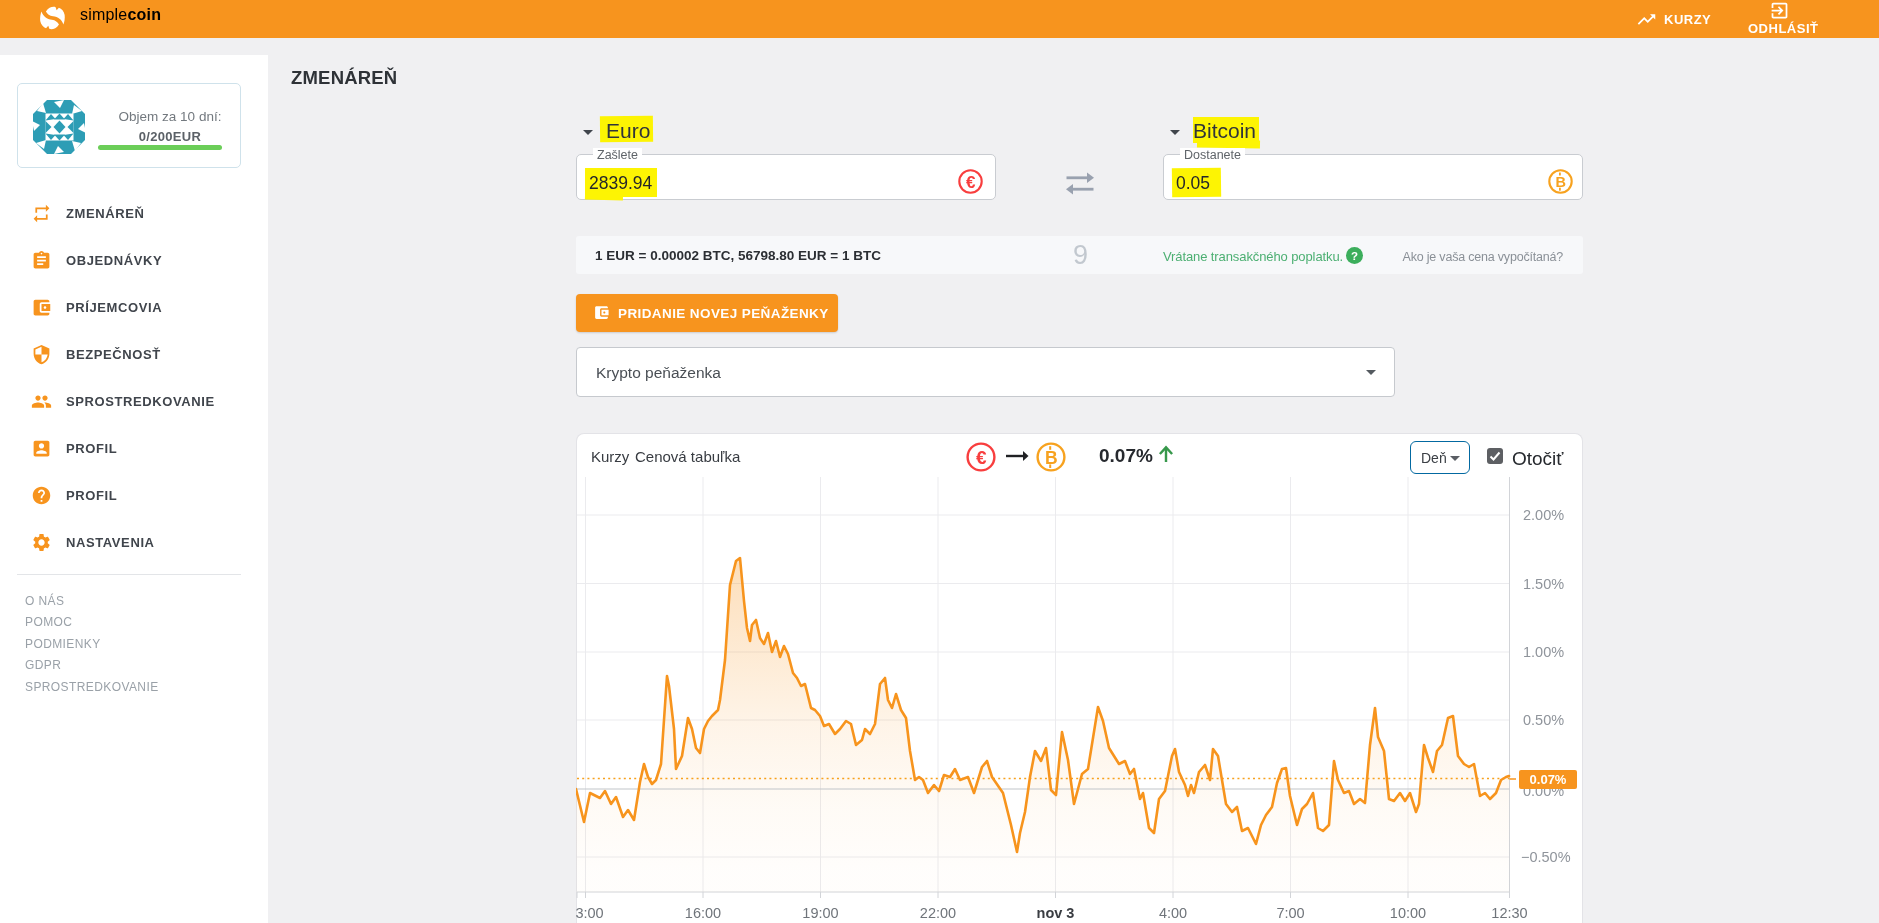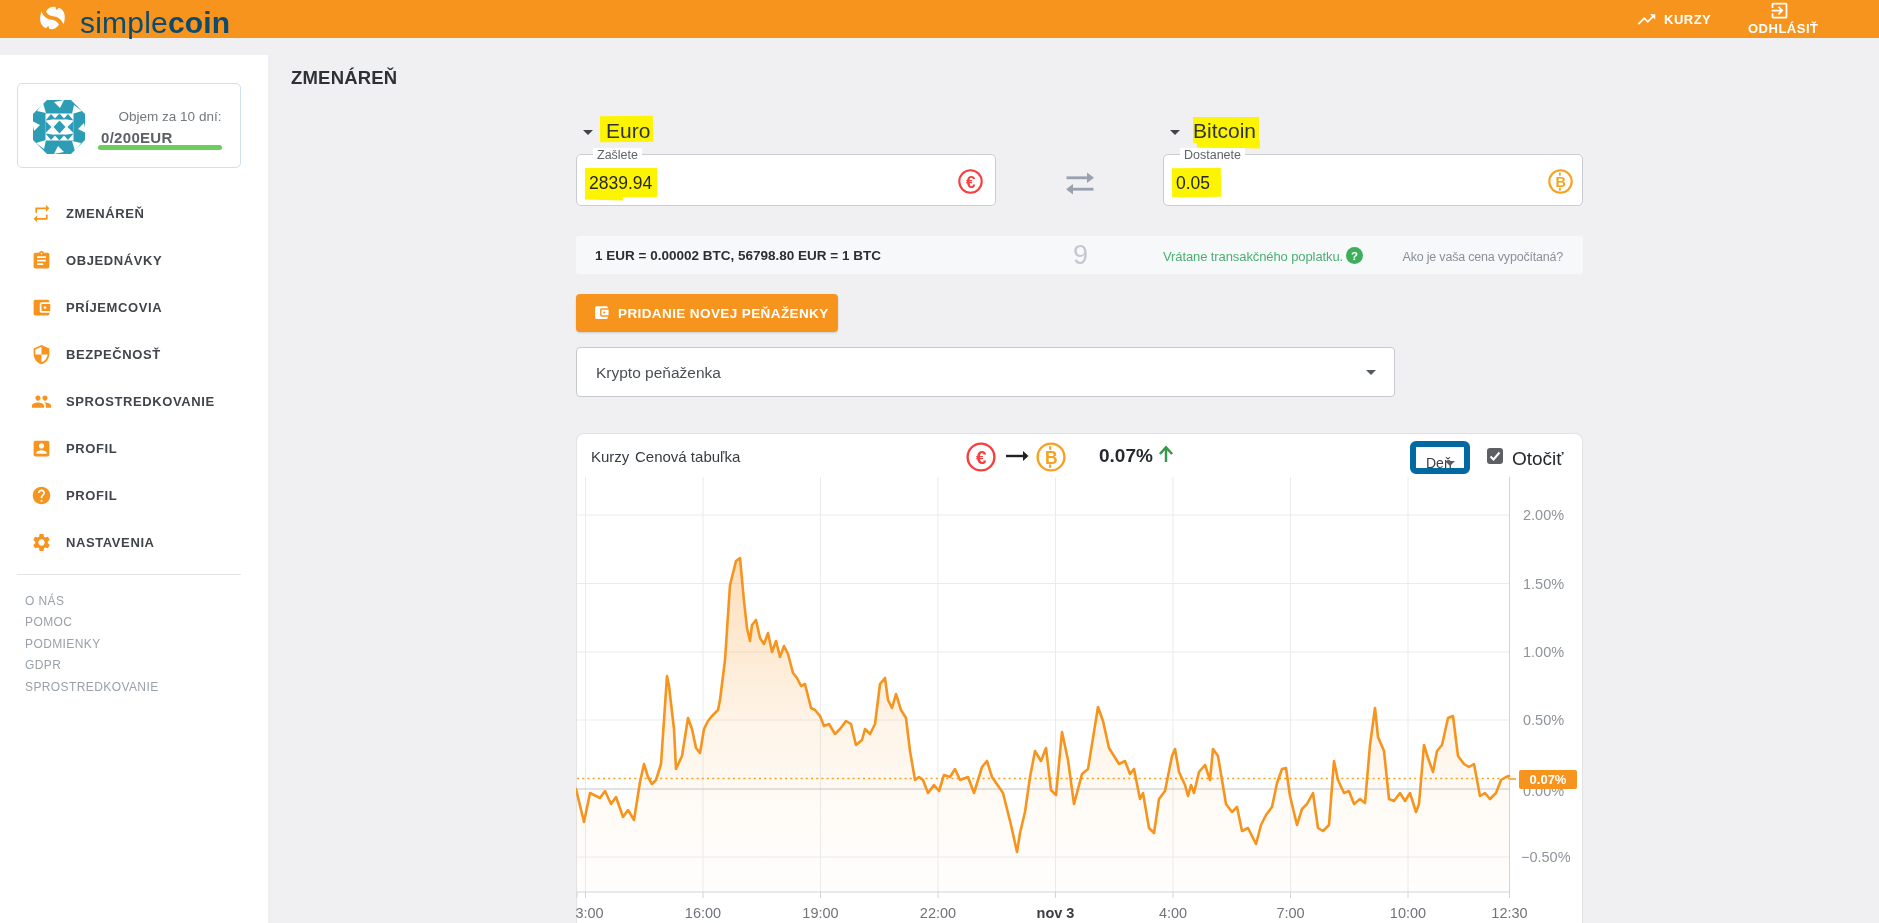--- a/index.html
+++ b/index.html
@@ -1,61 +1,61 @@
 <!DOCTYPE html>
 <html><head>
 <meta charset="utf-8">
 <style>
 *{margin:0;padding:0;box-sizing:border-box;}
 html,body{width:1879px;height:923px;overflow:hidden;background:#f0f0f2;font-family:"Liberation Sans",sans-serif;}
 #page{position:relative;width:1879px;height:923px;}
 .abs{position:absolute;}
 
 .topbar{position:absolute;left:0;top:0;width:1879px;height:38px;background:#f7941e;}
-.logo{position:absolute;left:80px;top:6px;font-size:30px;color:#0c4a6e;font-weight:300;letter-spacing:.2px;}
+.logo{position:absolute;left:80px;top:6px;font-size:16px;color:#000000;font-weight:300;letter-spacing:.2px;}
 .logo b{font-weight:700;}
 .toplink{position:absolute;top:0;height:38px;display:flex;align-items:center;color:#fff;font-weight:700;font-size:13px;letter-spacing:.5px;}
 .toplink svg{margin-right:7px;}
 
 .sidebar{position:absolute;left:0;top:55px;width:268px;height:885px;background:#fff;text-decoration:underline;}
 .card{position:absolute;left:17px;top:28px;width:224px;height:85px;border:1px solid #cfe2eb;border-radius:5px;background:#fff;}
 .cardtxt1{position:absolute;left:83px;top:25px;width:138px;text-align:center;font-size:13.5px;color:#73797f;}
-.cardtxt2{position:absolute;left:83px;top:45px;width:138px;font-size:15px;color:#5b6167;font-weight:700;letter-spacing:.3px;}
+.cardtxt2{position:absolute;left:83px;top:45px;width:138px;text-align:center;font-size:13px;color:#5b6167;font-weight:700;letter-spacing:.3px;}
 .pbar{position:absolute;left:80px;top:61px;width:124px;height:5px;border-radius:3px;background:#6bce58;}
 .mitem{position:absolute;left:0;width:268px;height:47px;}
 .mitem svg{position:absolute;left:31px;top:14px;}
 .mitem span{position:absolute;left:66px;top:17px;font-size:13px;font-weight:700;color:#40454c;letter-spacing:.6px;}
 .sdiv{position:absolute;left:17px;top:519px;width:224px;height:1px;background:#e3e5e8;}
 .slink{position:absolute;left:25px;font-size:12px;color:#9aa1a8;letter-spacing:.4px;}
 
 .h1{position:absolute;left:291px;top:67px;font-size:18.5px;font-weight:800;color:#2e3237;letter-spacing:.2px;}
 .hl{background:#fdf403;}
 .tri{width:0;height:0;border-left:5.5px solid transparent;border-right:5.5px solid transparent;border-top:5.5px solid #40454c;}
 .selrow{position:absolute;top:119px;height:24px;display:flex;align-items:center;}
 .selrow .tri{margin-right:13px;margin-top:2px;}
 .selrow .nm{font-size:21px;color:#30343a;}
-.inp{position:absolute;top:154px;width:420px;height:52px;background:#fff;border:1px solid #c9ccd1;border-radius:5px;}
+.inp{position:absolute;top:154px;width:420px;height:46px;background:#fff;border:1px solid #c9ccd1;border-radius:5px;}
 .inplab{position:absolute;top:-7px;left:16px;background:#fff;padding:0 4px;font-size:12.5px;line-height:14px;color:#5f6469;}
 .inpval{position:absolute;left:12px;top:18px;font-size:17.5px;color:#24262a;}
 .raterow{position:absolute;left:576px;top:236px;width:1007px;height:38px;background:#f7f8fa;border-radius:3px;}
 .ratetxt{position:absolute;left:19px;top:12px;font-size:13.5px;font-weight:700;color:#2b2e33;letter-spacing:0;}
 .rate9{position:absolute;left:497px;top:4px;font-size:27px;color:#c2c8cf;}
 .rategreen{position:absolute;left:587px;top:13px;font-size:13px;color:#4caf72;letter-spacing:-.1px;}
 .rategray{position:absolute;right:20px;top:14px;font-size:12.5px;color:#8a9097;letter-spacing:-.2px;}
 .btn{position:absolute;left:576px;top:294px;width:262px;height:38px;background:#f7941e;border-radius:4px;box-shadow:0 1px 2px rgba(0,0,0,.15);}
 .btn svg{position:absolute;left:17px;top:10px;}
 .btn span{position:absolute;left:42px;top:12px;font-size:13.5px;font-weight:700;color:#fff;letter-spacing:.4px;}
 .seldd{position:absolute;left:576px;top:347px;width:819px;height:50px;background:#fff;border:1px solid #c6c9ce;border-radius:4px;}
 .seldd span{position:absolute;left:19px;top:16px;font-size:15.5px;color:#4a4f55;}
 .seldd .tri{position:absolute;right:18px;top:22px;border-left-width:5.5px;border-right-width:5.5px;border-top-width:5.5px;border-top-color:#555a60;}
 
 .ccard{position:absolute;left:576px;top:433px;width:1007px;height:490px;background:#fff;border:1px solid #e3e3e7;border-radius:8px 8px 0 0;border-bottom:none;}
 .ctab{position:absolute;top:14px;font-size:15px;color:#383c42;}
 .cpct{position:absolute;left:522px;top:11px;font-size:19px;font-weight:600;color:#26292e;}
-.denbtn{position:absolute;left:833px;top:7px;width:60px;height:33px;border:6px solid #0369a1;border-radius:6px;background:#fff;}
+.denbtn{position:absolute;left:833px;top:7px;width:60px;height:33px;border:1px solid #0369a1;border-radius:6px;background:#fff;}
 .denbtn span{position:absolute;left:10px;top:8px;font-size:14px;color:#3c4046;}
 .denbtn .tri{position:absolute;right:9px;top:14px;border-left-width:5px;border-right-width:5px;border-top-width:5px;border-top-color:#5a5e64;}
 .cbx{position:absolute;left:910px;top:14px;width:16px;height:16px;background:#5d5f63;border-radius:3px;}
 .otoc{position:absolute;left:935px;top:14px;font-size:19px;color:#26292e;}
 </style>
 </head>
 <body>
 <div id="page">
 <div class="topbar">
   <svg class="abs" style="left:38px;top:5px" width="29" height="26" viewBox="0 0 28.5 25.2">

